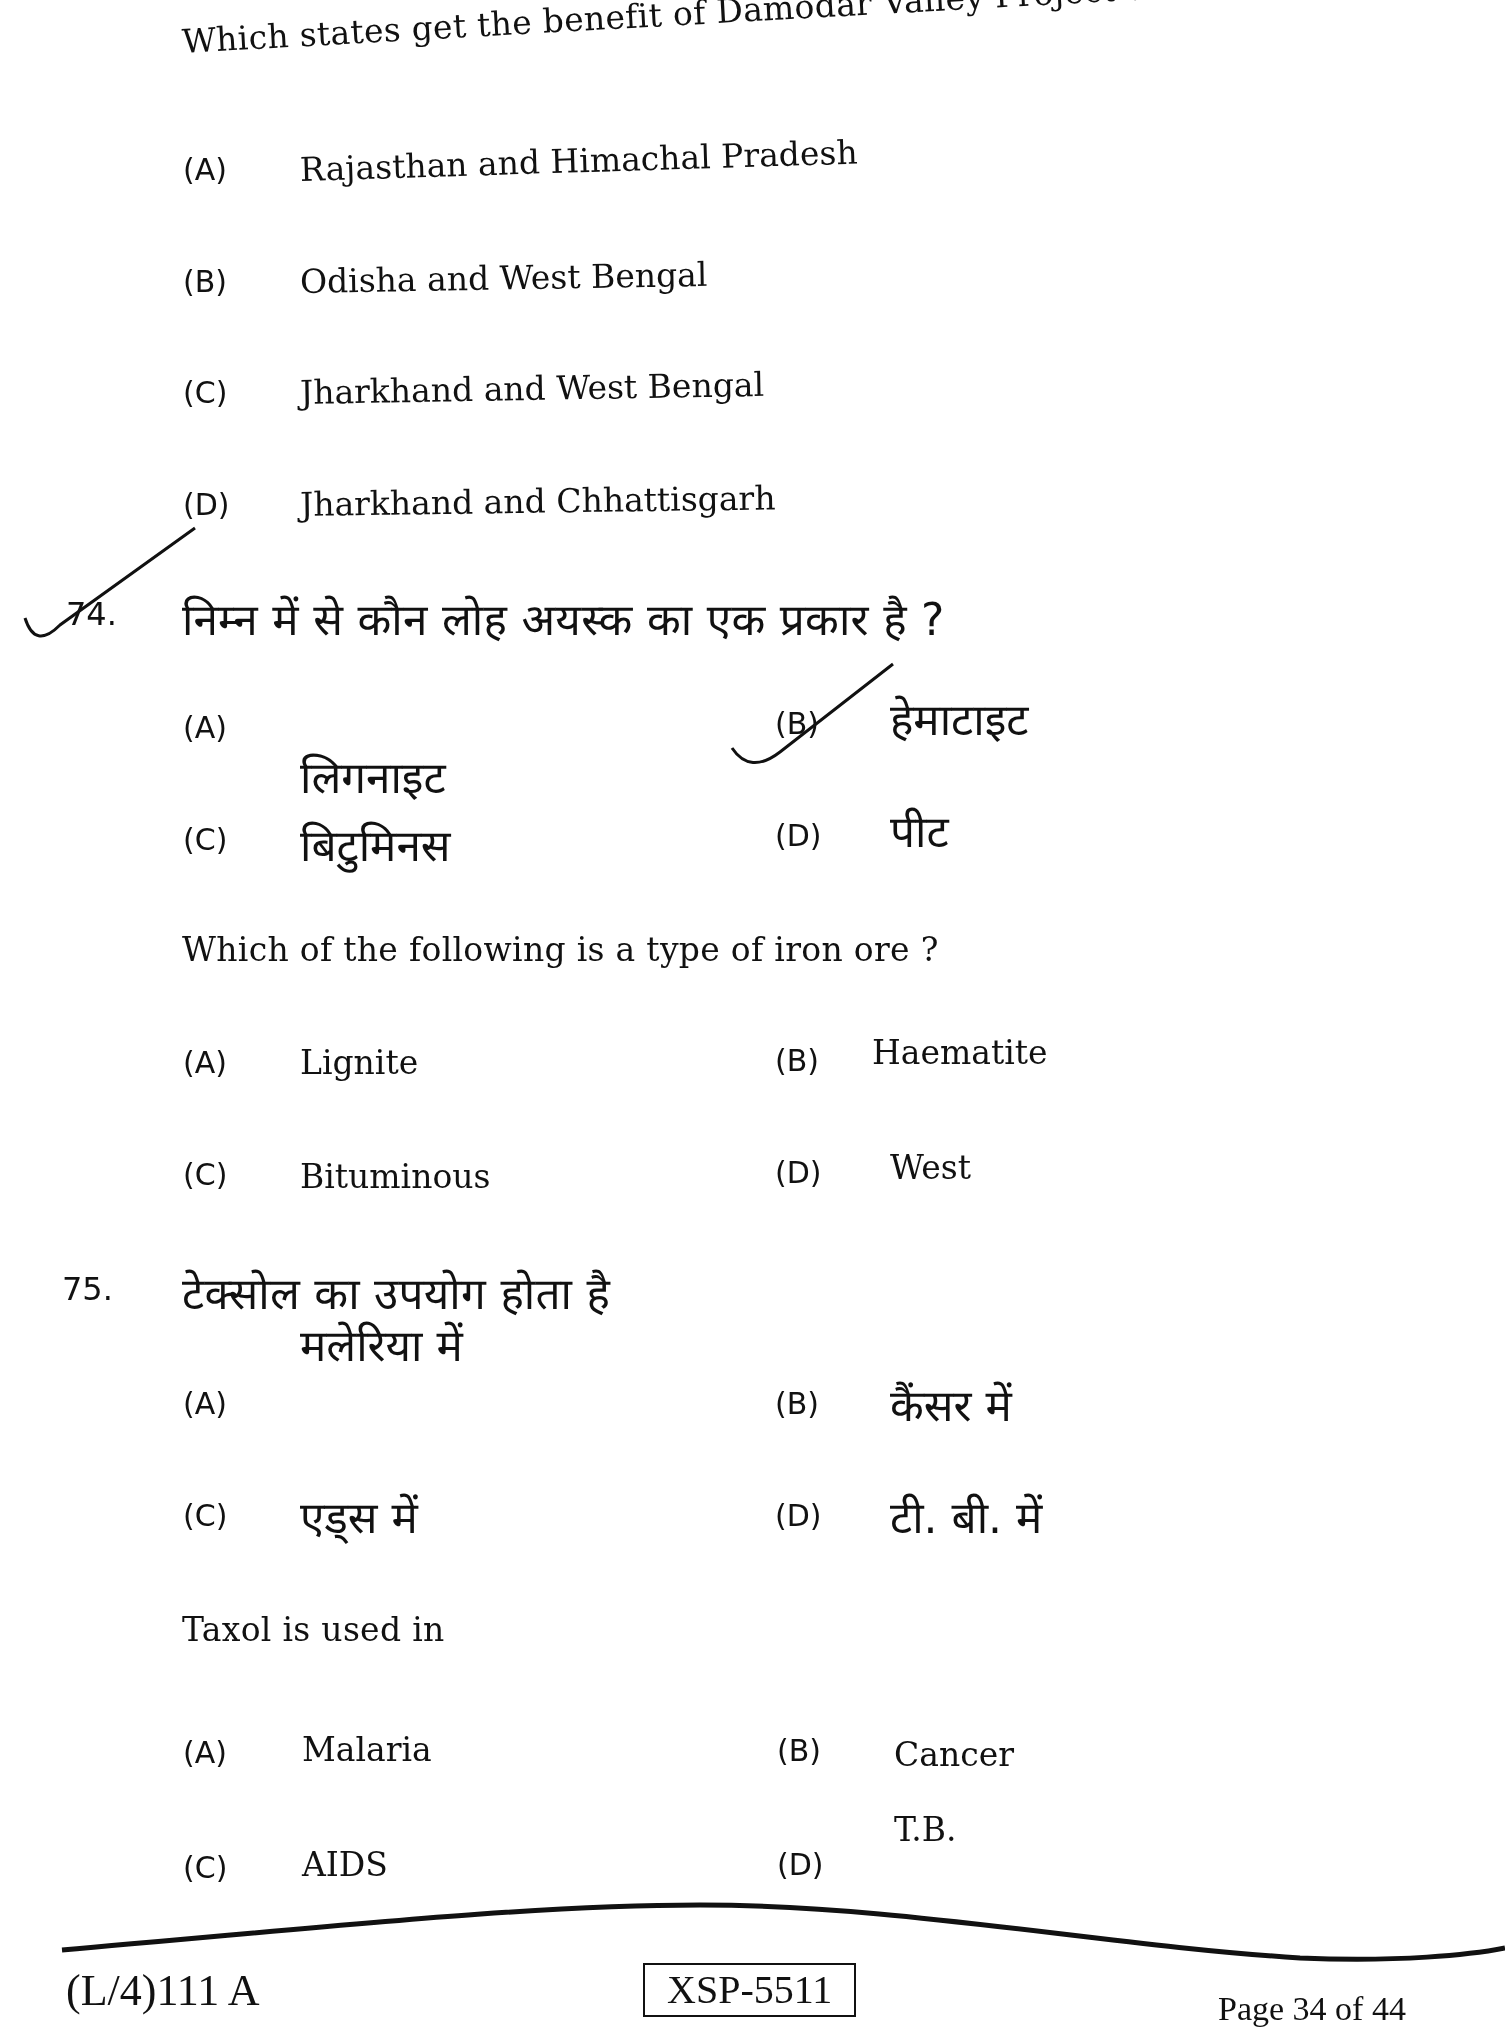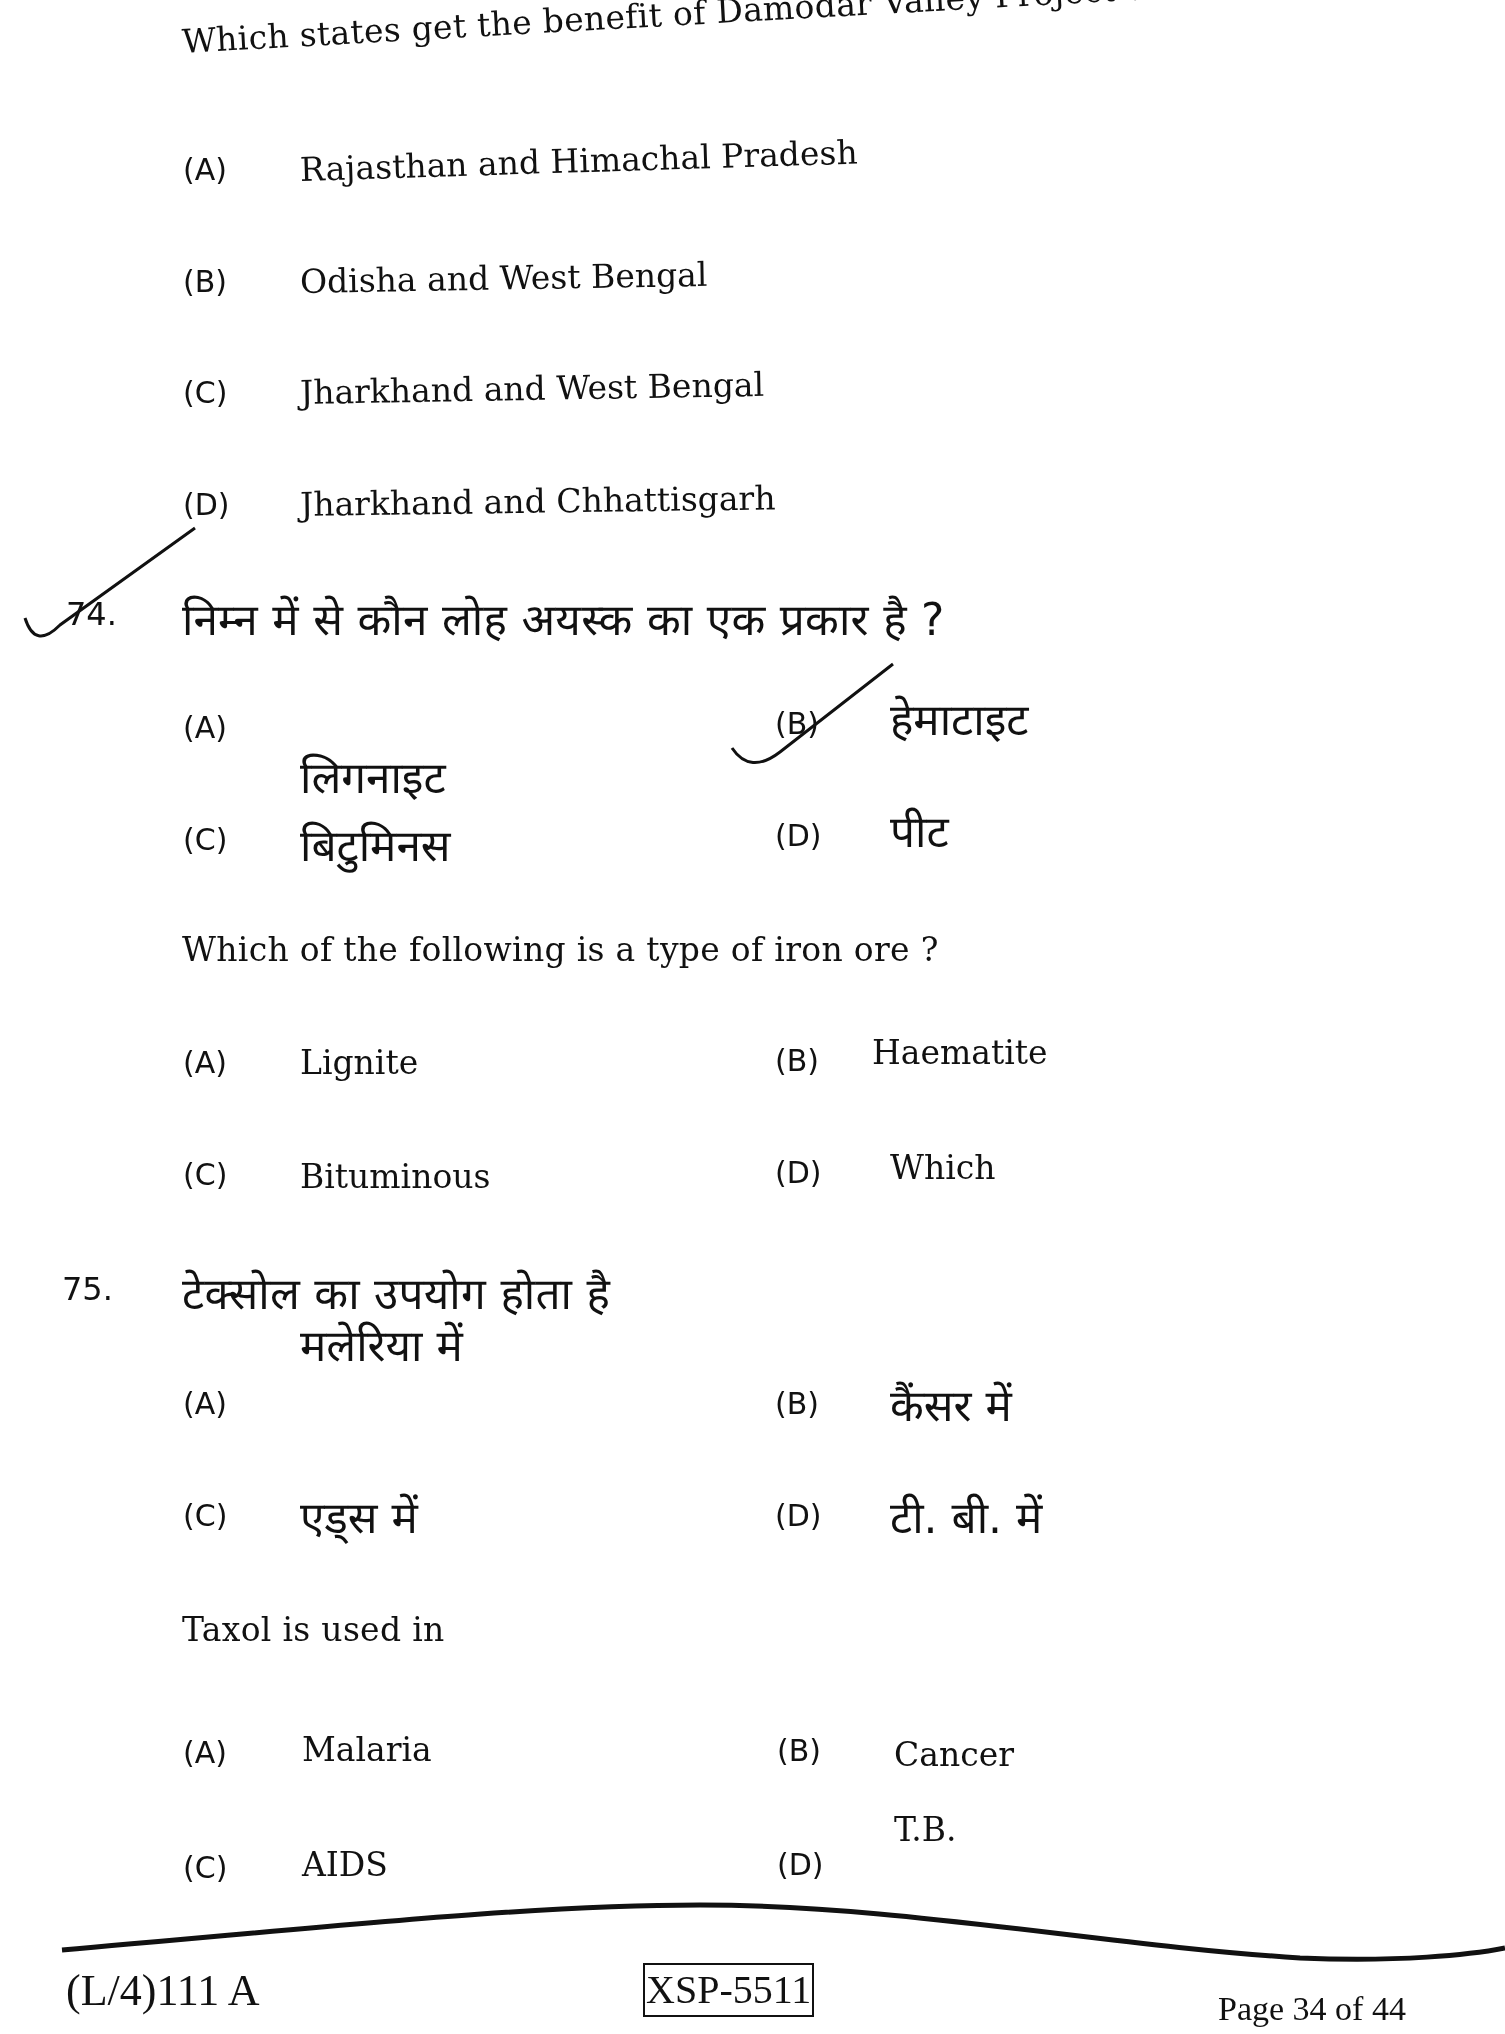--- a/index.html
+++ b/index.html
@@ -8,21 +8,21 @@
     font-family: "DejaVu Serif", "Liberation Serif", serif;
     color: #111111;
   }
   .page { position: absolute; left: 0; top: 0; width: 1505px; height: 2034px; }
   .q-text { position: absolute; font-size: 33px; white-space: nowrap; letter-spacing: 0.3px; }
   .q-num { position: absolute; font-size: 32px; font-family: "DejaVu Sans", "Liberation Sans", sans-serif; }
   .opt-label { position: absolute; font-size: 30px; font-family: "DejaVu Sans", "Liberation Sans", sans-serif; }
   .opt-text { position: absolute; font-size: 33px; white-space: nowrap; }
   .hindi { font-family: "DejaVu Sans", "Liberation Sans", sans-serif; font-size: 44px; }
   .footer-left { position: absolute; left: 66px; top: 1965px; font-size: 44px; font-family: "Liberation Serif", "DejaVu Serif", serif; }
-  .footer-code { position: absolute; left: 643px; top: 1963px; font-size: 40px; font-family: "Liberation Serif", "DejaVu Serif", serif; border: 2px solid #111; padding: 0 1px; line-height: 50px; }
+  .footer-code { position: absolute; left: 643px; top: 1963px; font-size: 40px; font-family: "Liberation Serif", "DejaVu Serif", serif; border: 2px solid #111; padding: 0 22px; line-height: 50px; }
   .footer-page { position: absolute; left: 1218px; top: 1990px; font-size: 34px; font-family: "Liberation Serif", "DejaVu Serif", serif; }
   svg.overlay { position: absolute; left: 0; top: 0; pointer-events: none; }
 </style>
 </head>
 <body>
 
 <div class="page">
 
   <div class="q-text" style="left:182px; top:22px; transform: rotate(-3.2deg); transform-origin: left center;">Which states get the benefit of Damodar Valley Project ?</div>
 
@@ -54,21 +54,21 @@
   <div class="q-text" style="left:182px; top:930px;">Which of the following is a type of iron ore ?</div>
 
   <div class="opt-label" style="left:183px; top:1045px;">(A)</div>
   <div class="opt-text" style="left:300px; top:1043px;">Lignite</div>
   <div class="opt-label" style="left:775px; top:1043px;">(B)</div>
   <div class="opt-text" style="left:872px; top:1033px;">Haematite</div>
 
   <div class="opt-label" style="left:183px; top:1157px;">(C)</div>
   <div class="opt-text" style="left:300px; top:1157px;">Bituminous</div>
   <div class="opt-label" style="left:775px; top:1155px;">(D)</div>
-  <div class="opt-text" style="left:890px; top:1148px;">Which</div>
+  <div class="opt-text" style="left:890px; top:1148px;">West</div>
 
   <div class="q-num" style="left:62px; top:1270px;">75.</div>
   <div class="q-text hindi" style="left:182px; top:1262px;">टेक्सोल का उपयोग होता है</div>
 
   <div class="opt-label" style="left:183px; top:1386px;">(A)</div>
   <div class="opt-text hindi" style="left:300px; top:1314px;">मलेरिया में</div>
   <div class="opt-label" style="left:775px; top:1386px;">(B)</div>
   <div class="opt-text hindi" style="left:890px; top:1374px;">कैंसर में</div>
 
   <div class="opt-label" style="left:183px; top:1498px;">(C)</div>

